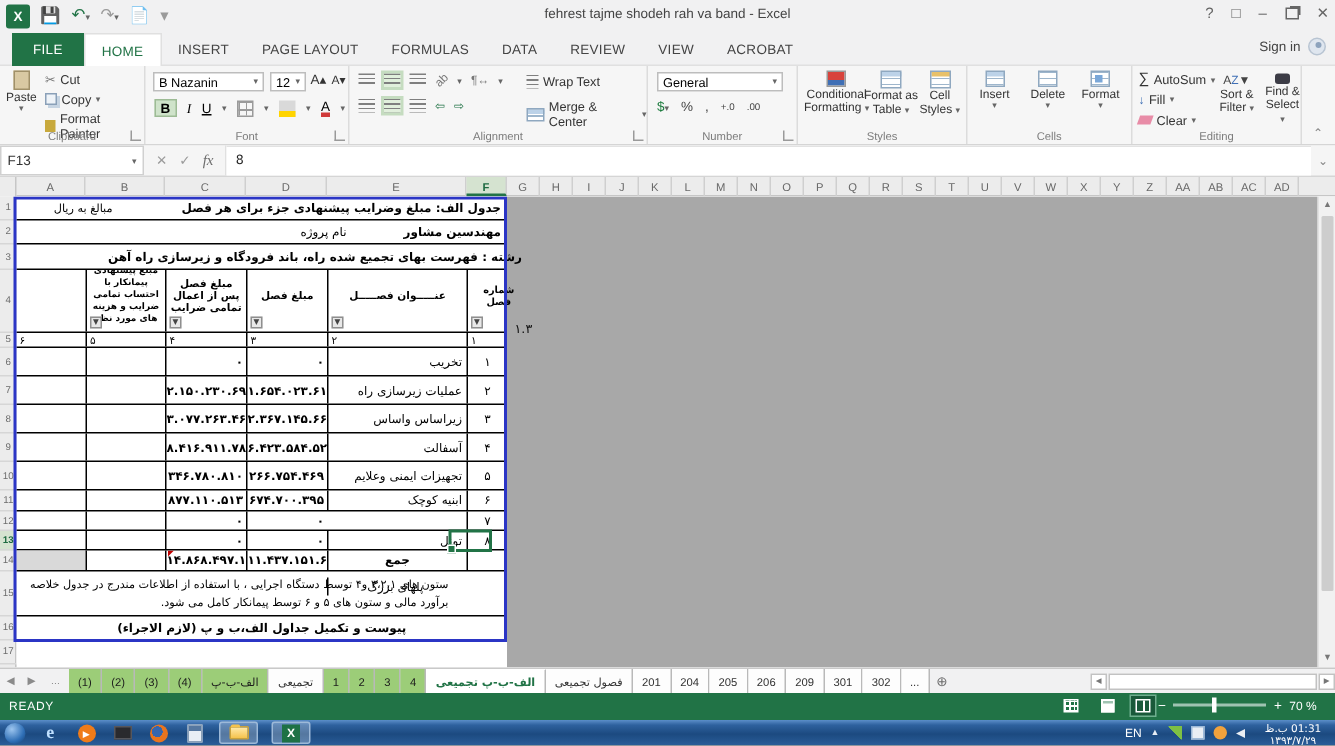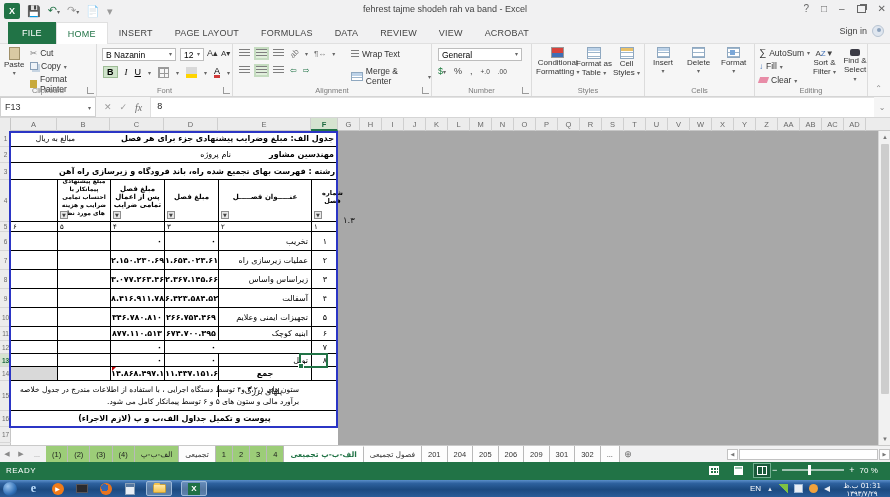--- a/index.html
+++ b/index.html
@@ -409,21 +409,21 @@
     <div id="table">
         <div class="trow" style="top: 0px; height: 16px;">
           <div class="tcell fa" style="left: 0px; width: 327px; line-height: 16px; text-align: right; padding-right: 4px; font-weight: bold;">جدول الف: مبلغ وضرایب پیشنهادی جزء برای هر فصل</div>
           <div class="tcell fa" style="left: 4px; width: 60px; line-height: 16px; font-size: 7.5px;">مبالغ به ریال</div>
         </div>
         <div class="trow" style="top: 16px; height: 16px;">
           <div class="tcell fa" style="left: 0px; width: 327px; line-height: 16px; text-align: right; padding-right: 4px; font-weight: bold;">مهندسین مشاور</div>
           <div class="tcell fa" style="left: 170px; width: 50px; line-height: 16px; font-weight: normal;">نام پروژه</div>
         </div>
         <div class="trow" style="top: 32px; height: 17px;">
-          <div class="tcell fa" style="left: 0px; width: 326px; line-height: 17px; text-align: right; padding-right: 2px; font-weight: bold;">رشته :  فهرست بهای تجمیع شده راه، باند فرودگاه و زیرسازی راه آهن</div>
+          <div class="tcell fa" style="left: 13px; width: 326px; line-height: 17px; text-align: right; padding-right: 2px; font-weight: bold;">رشته :  فهرست بهای تجمیع شده راه، باند فرودگاه و زیرسازی راه آهن</div>
         </div>
         <div class="trow" style="top: 49px; height: 42px;">
           <div class="tcell bl fa" style="left: 46px; width: 53px; display: flex; align-items: center; justify-content: center; text-align: center; font-weight: bold; font-size: 6px; line-height: 8px; padding: 1px 2px 9px;">مبلغ پیشنهادی پیمانکار با احتساب تمامی ضرایب و هزینه های مورد نظر<div class="filterdd">▼</div></div>
           <div class="tcell bl fa" style="left: 99px; width: 54px; display: flex; align-items: center; justify-content: center; text-align: center; font-weight: bold; font-size: 7px; line-height: 8px; padding: 1px 2px 9px;">مبلغ فصل پس از اعمال تمامی ضرایب<div class="filterdd">▼</div></div>
           <div class="tcell bl fa" style="left: 153px; width: 54px; display: flex; align-items: center; justify-content: center; text-align: center; font-weight: bold; font-size: 7px; line-height: 8px; padding: 1px 2px 9px;">مبلغ فصل<div class="filterdd">▼</div></div>
           <div class="tcell bl fa" style="left: 207px; width: 93px; display: flex; align-items: center; justify-content: center; text-align: center; font-weight: bold; font-size: 7px; line-height: 8px; padding: 1px 2px 9px;">عنـــــوان فصـــــل<div class="filterdd">▼</div></div>
           <div class="tcell bl fa" style="left: 300px; width: 42px; display: flex; align-items: center; justify-content: center; text-align: center; font-weight: bold; font-size: 6.5px; line-height: 8px; padding: 1px 2px 9px;">شماره فصل<div class="filterdd">▼</div></div>
         </div>
         <div class="trow" style="top: 91px; height: 10px;">
           <div class="tcell fa" style="left: 0px; width: 46px; font-size: 7px; line-height: 10px; padding-left: 2px; direction: ltr;">۶</div>

